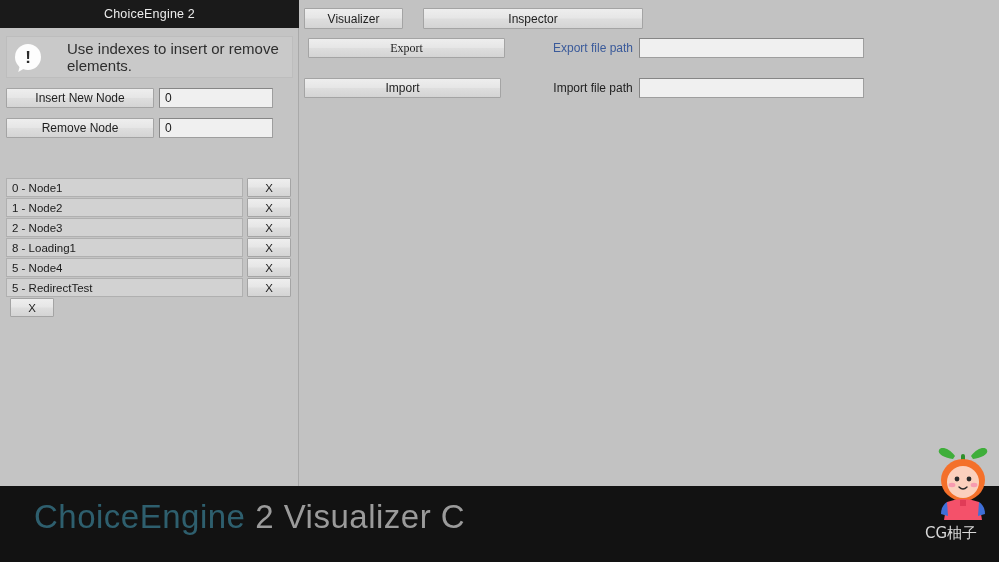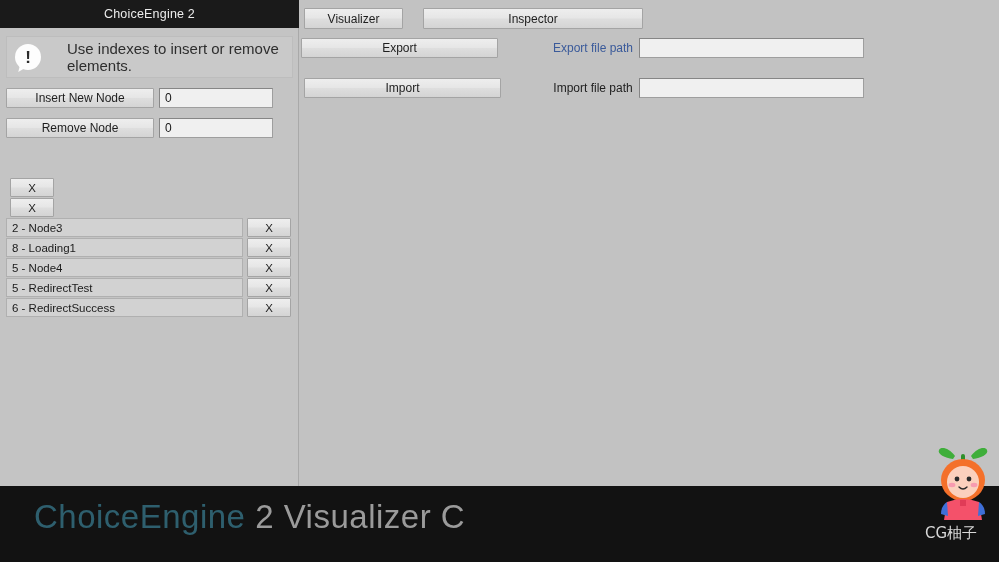--- a/index.html
+++ b/index.html
@@ -109,21 +109,21 @@
   }
 
   
   #right-panel {
     position: absolute; left: 300px; top: 0; width: 699px; height: 486px;
     background: #c2c2c2;
     padding-left: 48px;
   }
   #tab-visualizer { position: absolute; left: 4px;   top: 8px;  width: 99px;  height: 21px; }
   #tab-inspector  { position: absolute; left: 123px; top: 8px;  width: 220px; height: 21px; }
-  #btn-export     { position: absolute; left: 1px;   top: 38px; width: 197px; height: 20px; }
+  #btn-export     { position: absolute; left: 8px;   top: 38px; width: 197px; height: 20px; font-family: Liberation Serif, serif; }
   #btn-import     { position: absolute; left: 4px;   top: 78px; width: 197px; height: 20px; }
   .path-label {
     position: absolute; font-size: 12px;
     display: flex; align-items: center; height: 20px;
   }
   #lbl-export { left: 233px; top: 38px; width: 120px; justify-content: center; color: #3a5a9a; }
   #lbl-import { left: 233px; top: 78px; width: 120px; justify-content: center; color: #1e1e1e; }
   #fld-export { position: absolute; left: 339px; top: 38px; width: 225px; height: 20px; }
   #fld-import { position: absolute; left: 339px; top: 78px; width: 225px; height: 20px; }
 
@@ -174,43 +174,44 @@
       </div>
 
       <div class="btn" id="btn-insert">Insert New Node</div>
       <div class="tfield" id="fld-insert" placeholder="0">0</div>
 
       <div class="btn" id="btn-remove">Remove Node</div>
       <div class="tfield" id="fld-remove" placeholder="0">0</div>
 
       <div id="node-list">
           <div class="node-row">
-            <div class="btn node-del">X</div>
-          </div>
-          <div class="node-row">
+            <div class="node-name">0 - Node1</div>
+            <div class="btn node-del">X</div>
+          </div>
+          <div class="node-row">
+            <div class="node-name">1 - Node2</div>
             <div class="btn node-del">X</div>
           </div>
           <div class="node-row">
             <div class="node-name">2 - Node3</div>
             <div class="btn node-del">X</div>
           </div>
           <div class="node-row">
             <div class="node-name">8 - Loading1</div>
             <div class="btn node-del">X</div>
           </div>
           <div class="node-row">
             <div class="node-name">5 - Node4</div>
             <div class="btn node-del">X</div>
           </div>
           <div class="node-row">
             <div class="node-name">5 - RedirectTest</div>
             <div class="btn node-del">X</div>
           </div>
           <div class="node-row">
-            <div class="node-name">6 - RedirectSuccess</div>
             <div class="btn node-del">X</div>
           </div>
         </div>
 
     </div>
 
     <div id="right-panel">
 
       <div class="btn" id="tab-visualizer">Visualizer</div>
       <div class="btn" id="tab-inspector">Inspector</div>

